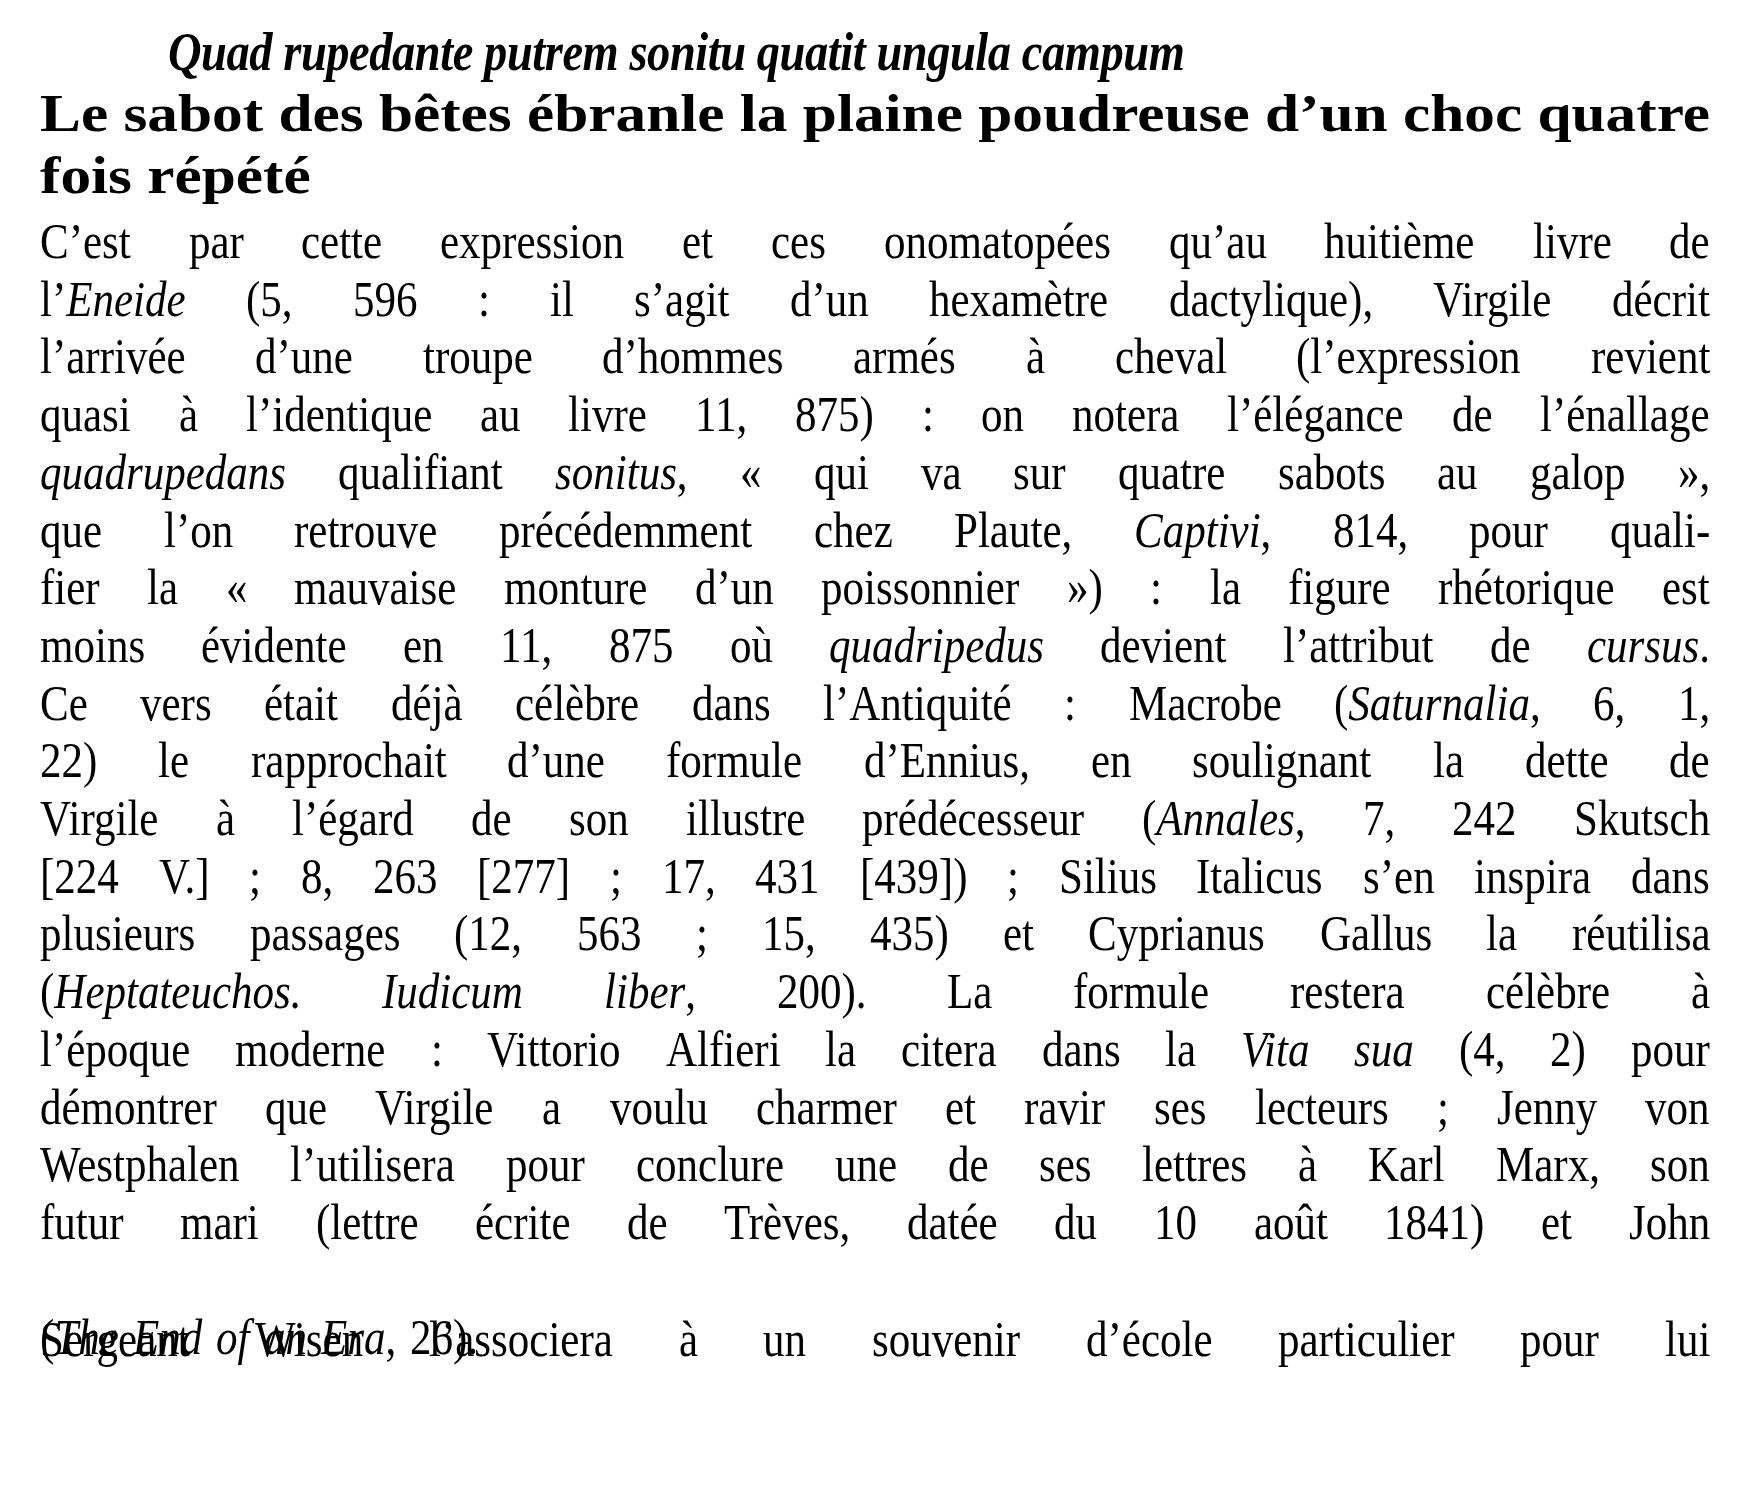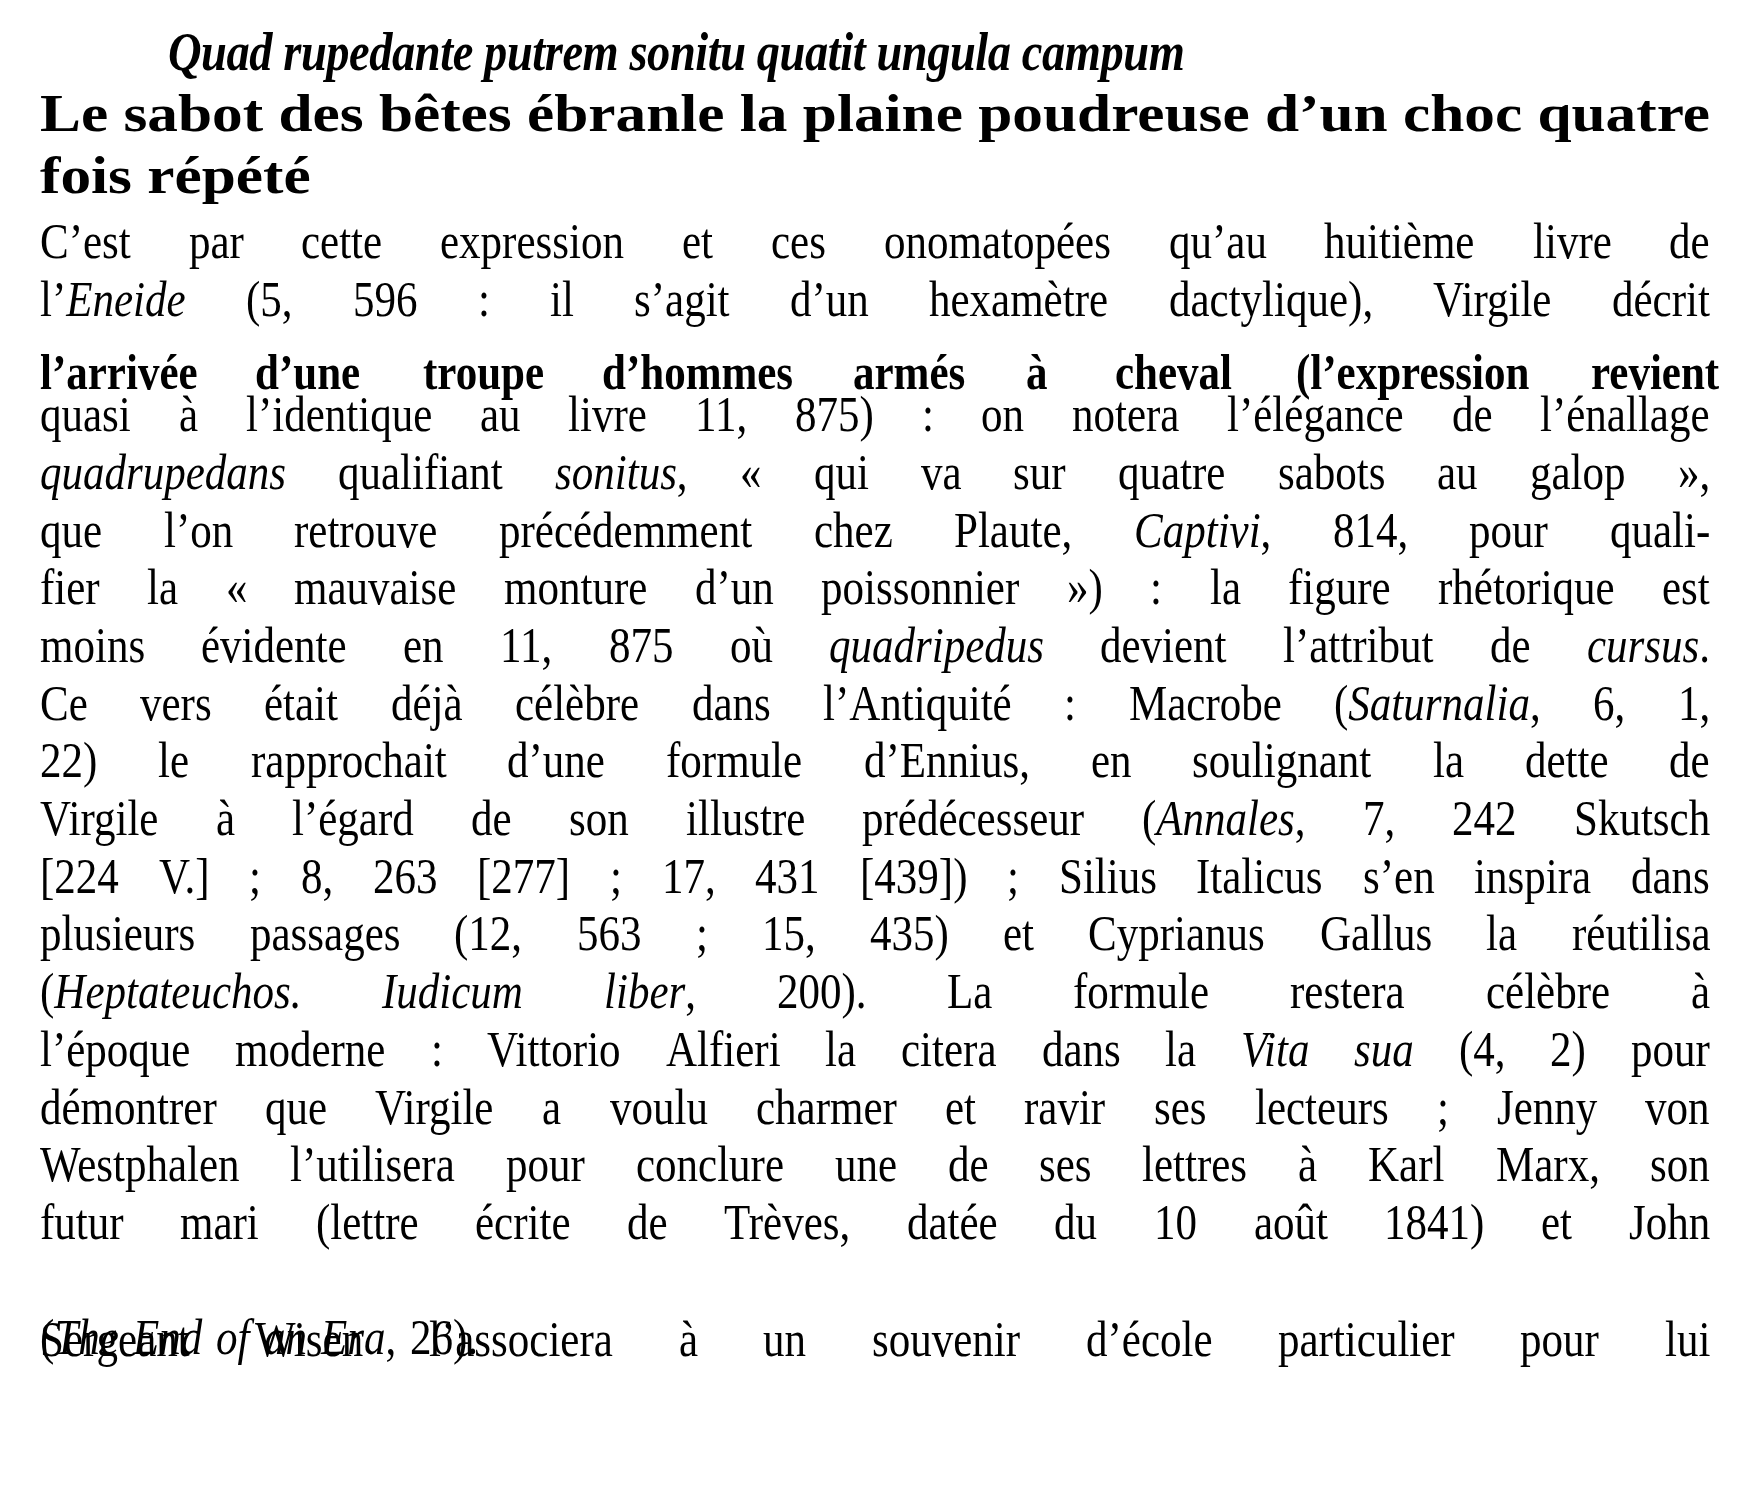--- a/index.html
+++ b/index.html
@@ -110,21 +110,21 @@
           <span class="w" style="transform: scaleX(0.86); transform-origin: left top; width: 11.9594px;"><span>:</span></span>
           <span class="w" style="transform: scaleX(0.86); transform-origin: left top; width: 23.9053px;"><span>il</span></span>
           <span class="w" style="transform: scaleX(0.86); transform-origin: left top; width: 95.5406px;"><span>s’agit</span></span>
           <span class="w" style="transform: scaleX(0.86); transform-origin: left top; width: 78.8244px;"><span>d’un</span></span>
           <span class="w" style="transform: scaleX(0.86); transform-origin: left top; width: 179.055px;"><span>hexamètre</span></span>
           <span class="w" style="transform: scaleX(0.86); transform-origin: left top; width: 204.169px;"><span>dactylique),</span></span>
           <span class="w" style="transform: scaleX(0.86); transform-origin: left top; width: 118.452px;"><span>Virgile</span></span>
           <span class="w" style="transform: scaleX(0.86); transform-origin: left top; width: 97.8922px;"><span>décrit</span></span>
         </div>
       </div>
-      <div class="line" style="top: 341px; font-weight: bold;">
+      <div class="line" style="top: 325px;">
         <div class="inner">
           <span class="w" style="transform: scaleX(0.86); transform-origin: left top; width: 145.609px;"><span>l’arrivée</span></span>
           <span class="w" style="transform: scaleX(0.86); transform-origin: left top; width: 97.9056px;"><span>d’une</span></span>
           <span class="w" style="transform: scaleX(0.86); transform-origin: left top; width: 109.852px;"><span>troupe</span></span>
           <span class="w" style="transform: scaleX(0.86); transform-origin: left top; width: 181.541px;"><span>d’hommes</span></span>
           <span class="w" style="transform: scaleX(0.86); transform-origin: left top; width: 102.676px;"><span>armés</span></span>
           <span class="w" style="transform: scaleX(0.86); transform-origin: left top; width: 19.0947px;"><span>à</span></span>
           <span class="w" style="transform: scaleX(0.86); transform-origin: left top; width: 112.203px;"><span>cheval</span></span>
           <span class="w" style="transform: scaleX(0.86); transform-origin: left top; width: 224.5px;"><span>(l’expression</span></span>
           <span class="w" style="transform: scaleX(0.86); transform-origin: left top; width: 119.392px;"><span>revient</span></span>

